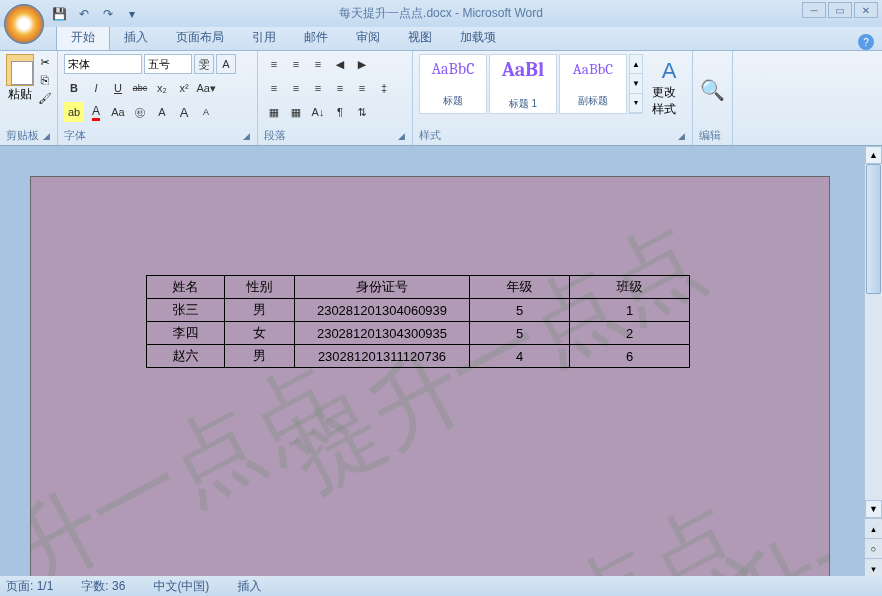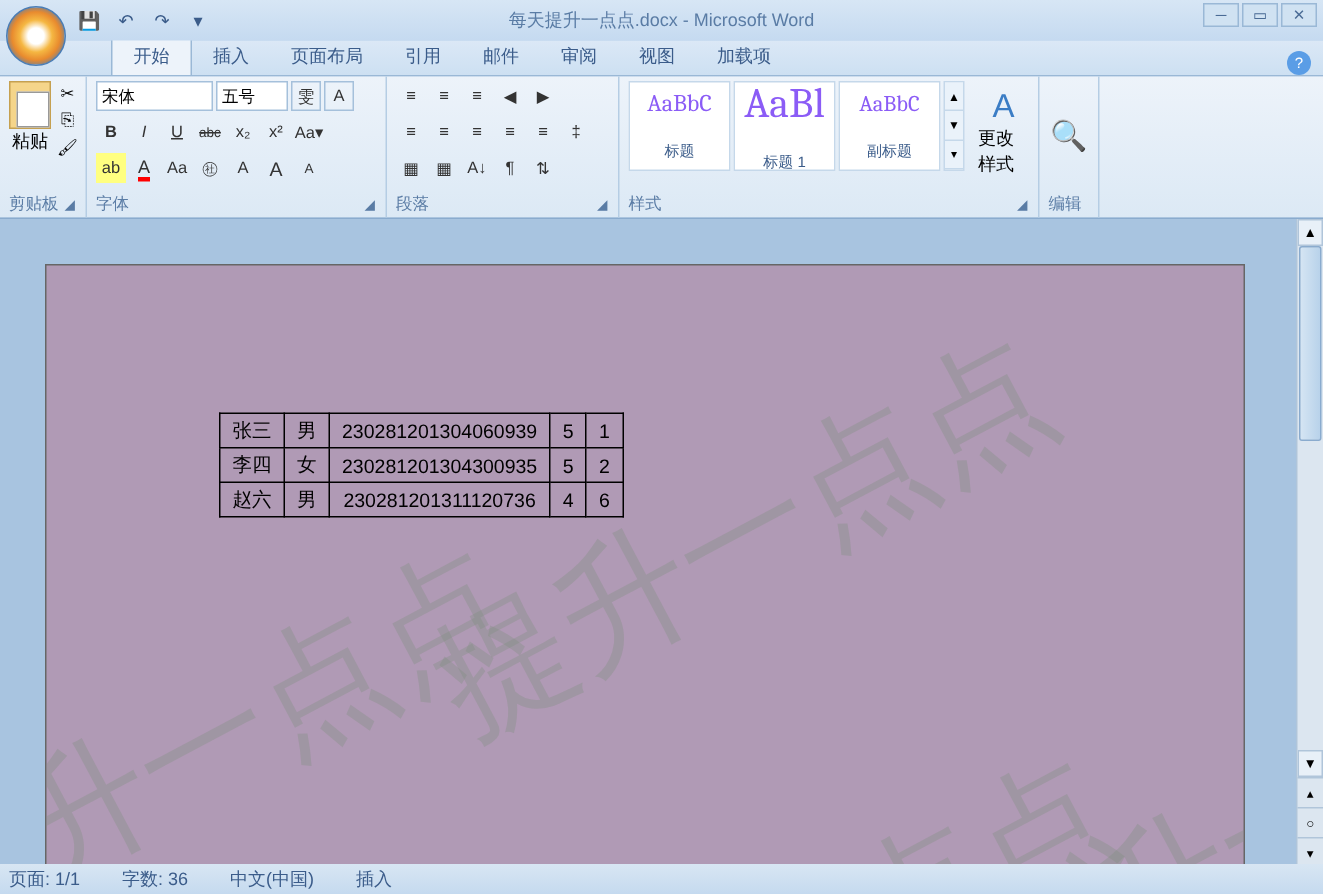--- a/index.html
+++ b/index.html
@@ -4,21 +4,21 @@
 <style>
 *{box-sizing:border-box;margin:0;padding:0;font-family:"Microsoft YaHei",SimSun,sans-serif;font-size:12px}
 body{background:#bed4ec;width:882px;height:596px;overflow:hidden;position:relative}
 .titlebar{height:27px;background:linear-gradient(#d7e6f5,#c5daf0);display:flex;align-items:center;position:relative}
 .office-btn{width:40px;height:40px;background:radial-gradient(circle,#fff 20%,#f5b742 40%,#e88a2e 60%,#3b7dc5 85%);border-radius:50%;position:absolute;left:4px;top:4px;z-index:10;border:1px solid #4a7db5}
 .qat{margin-left:50px;display:flex;gap:4px;align-items:center}
 .qat-btn{width:20px;height:20px;display:flex;align-items:center;justify-content:center;color:#3b5c8a}
 .title-text{position:absolute;left:50%;transform:translateX(-50%);color:#5a7ca5;font-size:12px}
 .win-btns{position:absolute;right:4px;top:2px;display:flex;gap:2px}
 .win-btn{width:24px;height:16px;background:#d0e2f2;border:1px solid #9ab8d6;display:flex;align-items:center;justify-content:center;font-size:10px;color:#4a6b95}
-.tabbar{height:24px;background:linear-gradient(#dbe8f6,#cde0f2);display:flex;align-items:flex-end;padding-left:74px;border-bottom:1px solid #9ab8d6}
+.tabbar{height:24px;background:linear-gradient(#dbe8f6,#cde0f2);display:flex;align-items:flex-end;padding-left:56px;border-bottom:1px solid #9ab8d6}
 .tab{padding:4px 14px;color:#3b5c8a;cursor:pointer}
 .tab.active{background:#edf3fa;border-radius:3px 3px 0 0;border:1px solid #9ab8d6;border-bottom:none}
 .help-btn{position:absolute;right:8px;width:16px;height:16px;background:#5a9de6;border-radius:50%;color:#fff;font-size:10px;display:flex;align-items:center;justify-content:center}
 .ribbon{height:95px;background:linear-gradient(#edf3fa,#dce9f5);display:flex;border-bottom:1px solid #8aabce}
 .group{border-right:1px solid #b5cde4;padding:3px 6px 2px;display:flex;flex-direction:column;justify-content:space-between;position:relative}
 .group-label{text-align:left;color:#5a7ca5;font-size:11px;padding-top:2px}
 .group-content{flex:1;display:flex;align-items:flex-start;gap:3px}
 .clipboard{width:58px}
 .paste-btn{display:flex;flex-direction:column;align-items:center;width:36px}
 .paste-icon{width:28px;height:32px;background:#f5d58a;border:1px solid #c5a050;position:relative}
@@ -166,21 +166,21 @@
   </div>
 
   <div class="group styles-group">
     <div class="group-content">
       <div class="style-gallery">
         <div class="style-item">
           <div class="style-preview" style="font-size:16px">AaBbC</div>
           <div class="style-name">标题</div>
         </div>
         <div class="style-item">
-          <div class="style-preview" style="font-size:28px;font-weight:normal">AaBl</div>
+          <div class="style-preview" style="font-size:20px;font-weight:bold">AaBl</div>
           <div class="style-name">标题 1</div>
         </div>
         <div class="style-item">
           <div class="style-preview" style="font-size:15px">AaBbC</div>
           <div class="style-name">副标题</div>
         </div>
         <div class="gallery-scroll">
           <div>▲</div>
           <div>▼</div>
           <div>▾</div>
@@ -204,20 +204,27 @@
 </div>
 
 <div class="doc-area">
   <div class="page">
     <div class="watermark" style="left:-120px;top:260px">提升一点点</div>
     <div class="watermark" style="left:240px;top:120px">提升一点点</div>
     <div class="watermark" style="left:280px;top:400px">提升一点点</div>
     <div class="watermark" style="left:600px;top:310px">提升一点点</div>
     <table class="data-table">
       <tbody>
+          <tr>
+        <td class="c1">姓名</td>
+        <td class="c2">性别</td>
+        <td class="c3">身份证号</td>
+        <td class="c4">年级</td>
+        <td class="c5">班级</td>
+      </tr>
       <tr>
             <td>张三</td>
             <td>男</td>
             <td>230281201304060939</td>
             <td>5</td>
             <td>1</td>
           </tr>
       <tr>
             <td>李四</td>
             <td>女</td>

